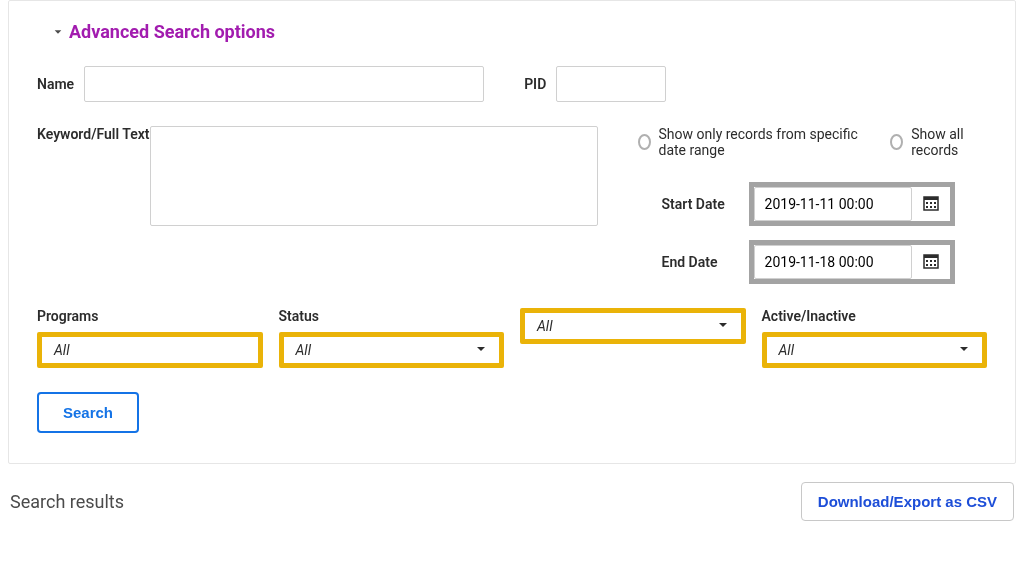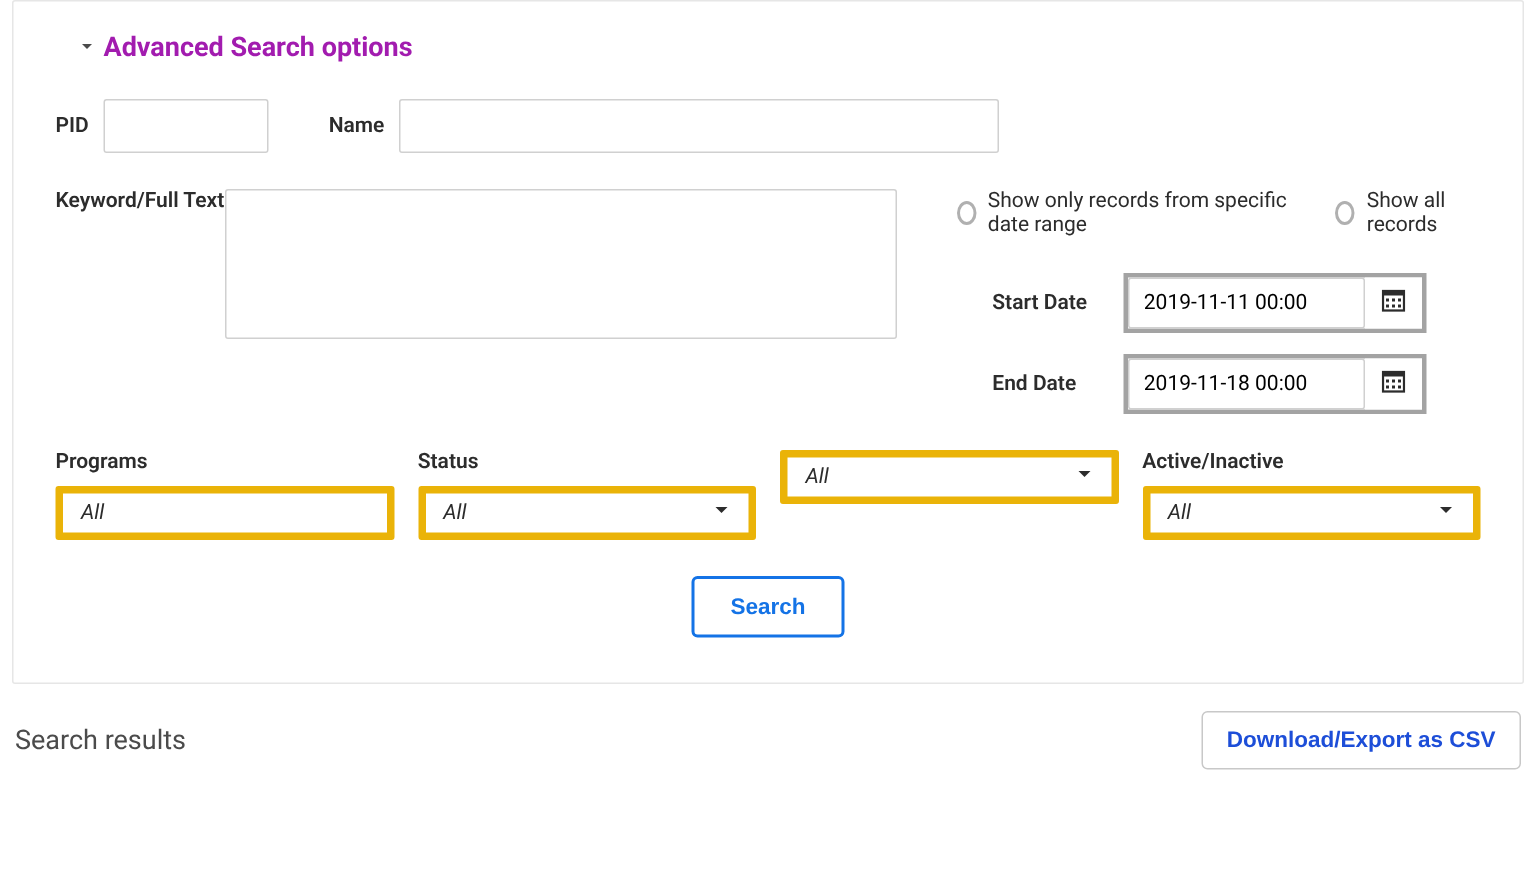--- a/index.html
+++ b/index.html
@@ -112,21 +112,21 @@
       gap: 12px;
       margin-left: 24px;
     }
     .date-label {
       width: 75px;
       font-size: 14px;
       font-weight: 600;
     }
     .date-input-group {
       display: flex;
-      border: 3px solid #a3a3a3;
+      border: 5px solid #a3a3a3;
     }
     .date-input {
       width: 158px;
       border: none;
       border-right: 1px solid #d0d0d0;
       padding: 8px 10px;
       font-size: 14px;
       outline: none;
     }
     .cal-btn {
@@ -166,21 +166,21 @@
       font-style: italic;
       color: #2c2c2c;
     }
     .select-chev svg {
       width: 12px;
       height: 12px;
       fill: #2c2c2c;
     }
     .button-row {
       display: flex;
-      justify-content: center;
+      justify-content: flex-start;
     }
     .search-btn {
       border: 2px solid #1473e6;
       color: #1473e6;
       background: #ffffff;
       border-radius: 4px;
       padding: 10px 24px;
       font-size: 15px;
       font-weight: 600;
       cursor: pointer;
@@ -216,26 +216,26 @@
     <span class="chev-icon">
       <svg viewBox="0 0 12 12">
           <path d="M2 4 L6 8 L10 4 Z"></path>
         </svg>
     </span>
     <span class="section-title">Advanced Search options</span>
   </div>
 
   <div class="row">
     <div class="field-block">
+      <span class="label">Name</span>
+      <input type="text" class="name-input" value="" style="">
+    </div>
+    <div class="field-block">
       <span class="label">PID</span>
       <input type="text" class="pid-input" value="" style="">
-    </div>
-    <div class="field-block">
-      <span class="label">Name</span>
-      <input type="text" class="name-input" value="" style="">
     </div>
   </div>
 
   <div class="row">
     <div class="keyword-block">
       <span class="label">Keyword/Full Text</span>
       <textarea class="keyword-textarea" style=""></textarea>
     </div>
 
     <div class="date-column">

